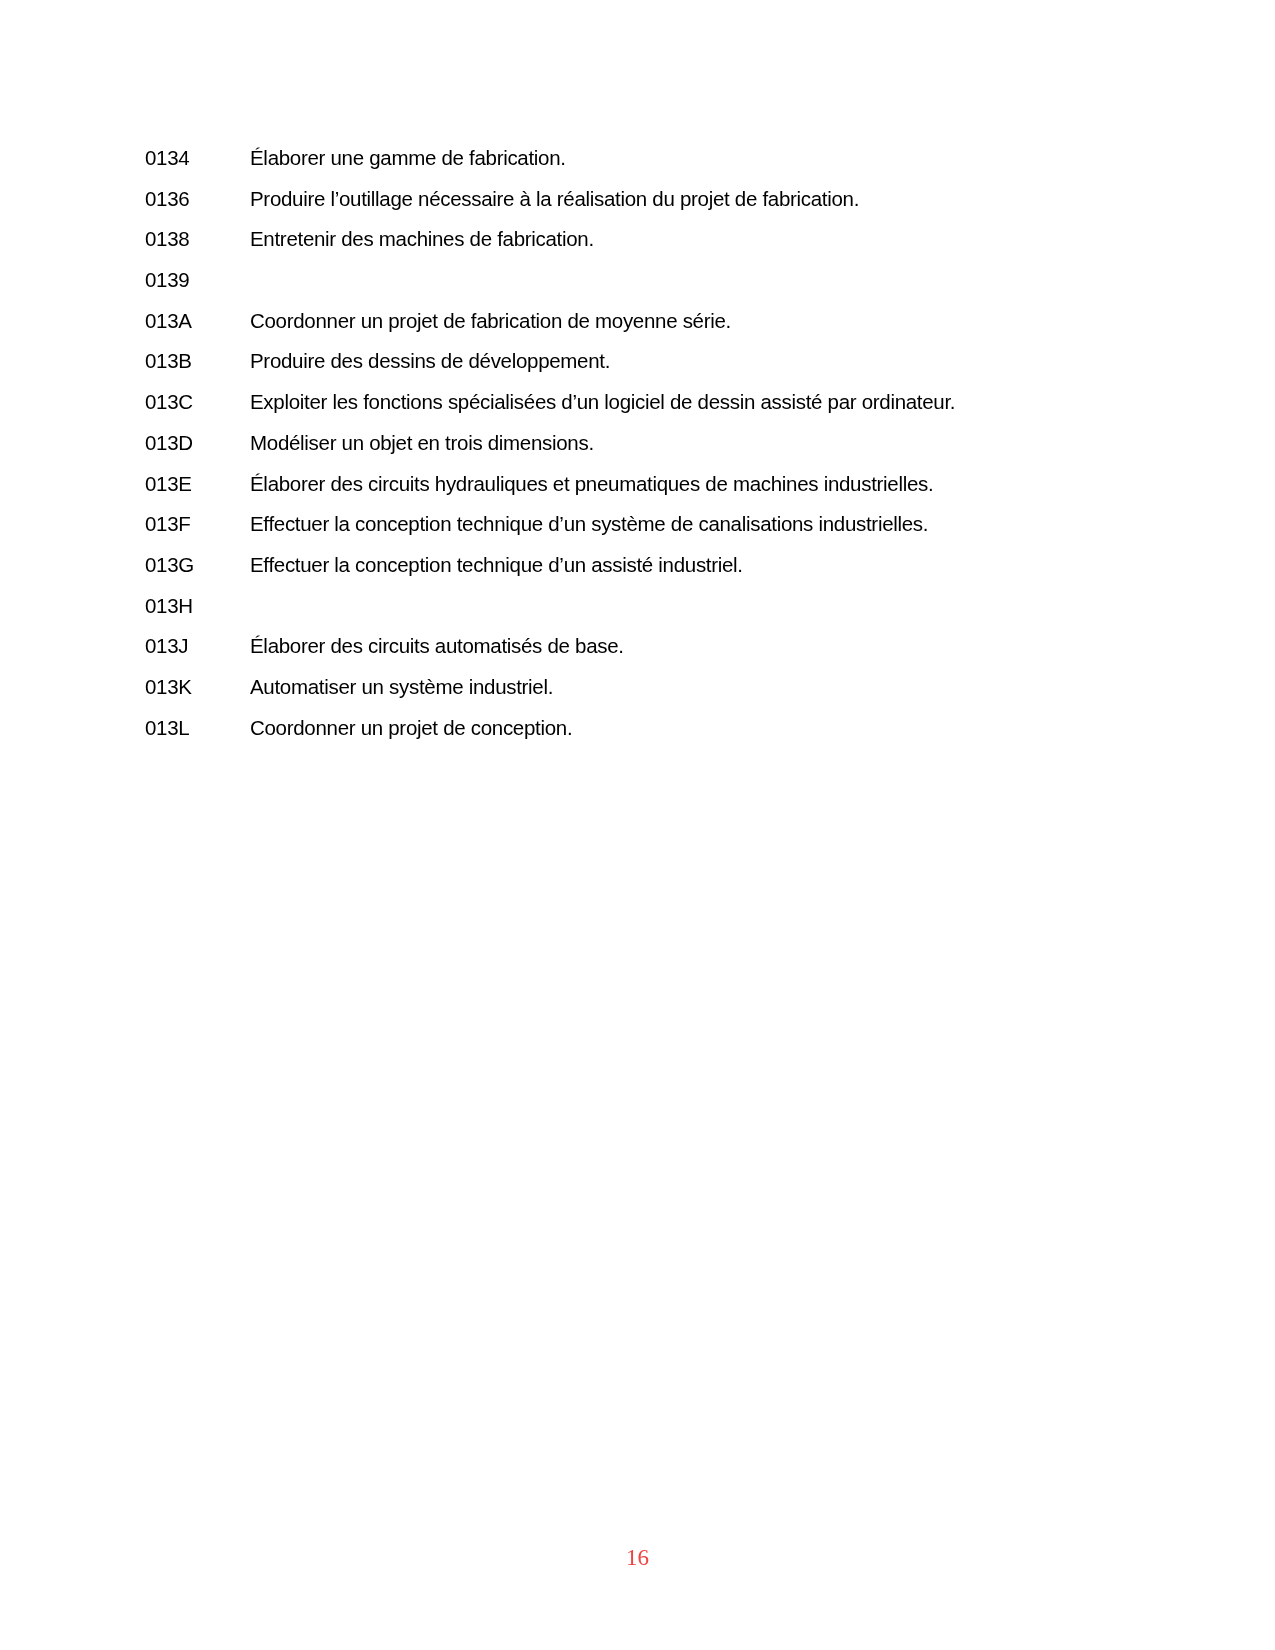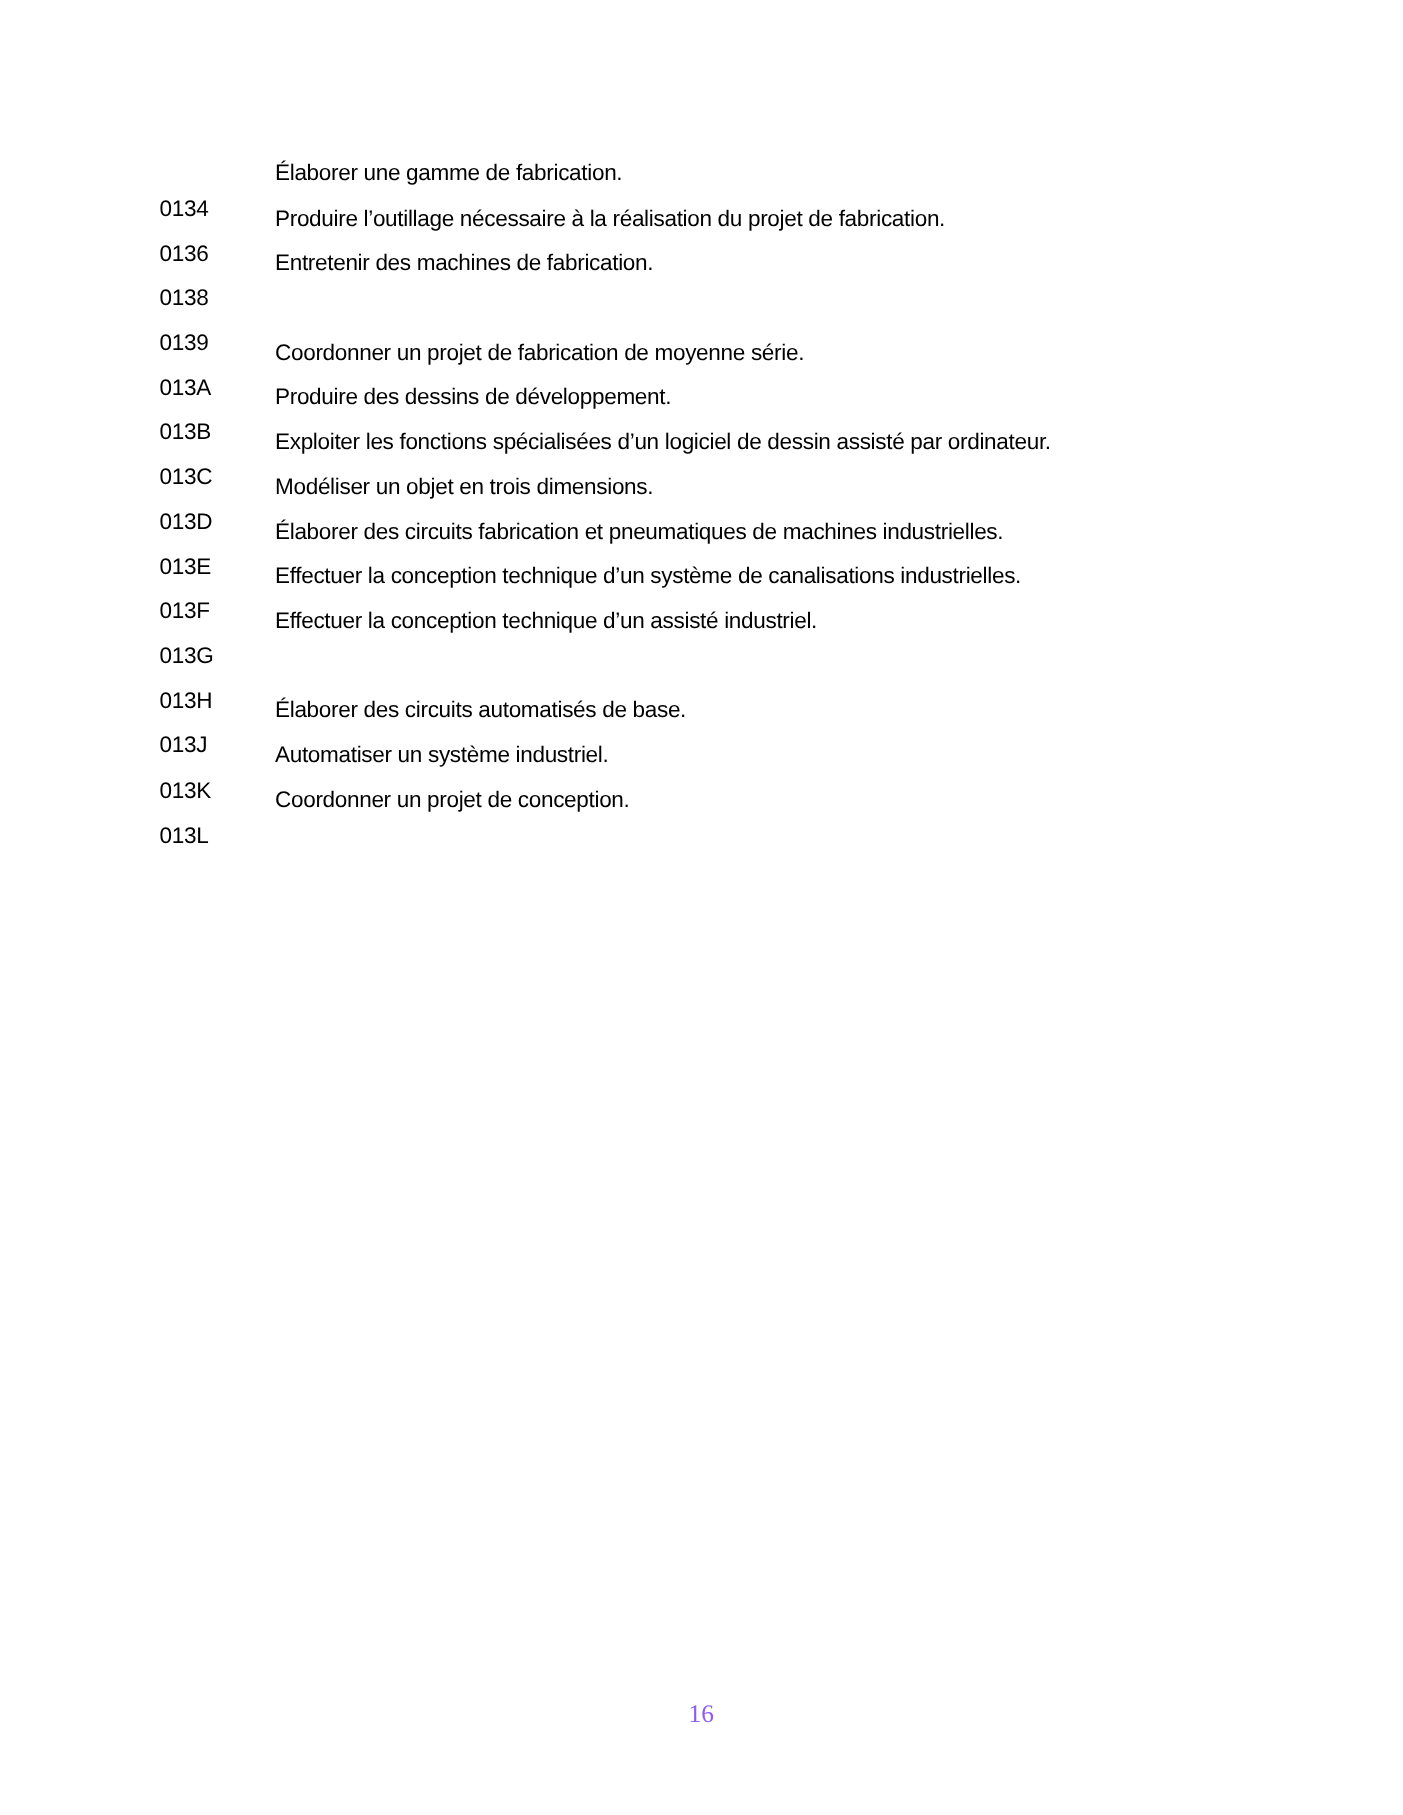--- a/index.html
+++ b/index.html
@@ -29,34 +29,33 @@
     align-items: flex-start;
     height: 40.7px;
     font-size: 20.5px;
     letter-spacing: -0.3px;
     line-height: 1.15;
     white-space: nowrap;
   }
   .code {
     flex: 0 0 105px;
     width: 105px;
-    margin-top: 32px;
   }
   .text {
     flex: 1 1 auto;
   }
   .page-number {
     position: absolute;
     left: 0;
     right: 0;
     top: 1545px;
     text-align: center;
     font-family: "Liberation Serif", serif;
     font-size: 23px;
-    color: #8b5cf6;
+    color: #ef4444;
   }
 </style>
 </head>
 <body>
 
 <div class="page">
   <div class="list" id="items">
       <div class="row">
         <span class="code">0134</span>
         <span class="text">Élaborer une gamme de fabrication.</span>
@@ -83,21 +82,21 @@
       <div class="row">
         <span class="code">013C</span>
         <span class="text">Exploiter les fonctions spécialisées d’un logiciel de dessin assisté par ordinateur.</span>
       </div>
       <div class="row">
         <span class="code">013D</span>
         <span class="text">Modéliser un objet en trois dimensions.</span>
       </div>
       <div class="row">
         <span class="code">013E</span>
-        <span class="text">Élaborer des circuits fabrication et pneumatiques de machines industrielles.</span>
+        <span class="text">Élaborer des circuits hydrauliques et pneumatiques de machines industrielles.</span>
       </div>
       <div class="row">
         <span class="code">013F</span>
         <span class="text">Effectuer la conception technique d’un système de canalisations industrielles.</span>
       </div>
       <div class="row">
         <span class="code">013G</span>
         <span class="text">Effectuer la conception technique d’un assisté industriel.</span>
       </div>
       <div class="row">

